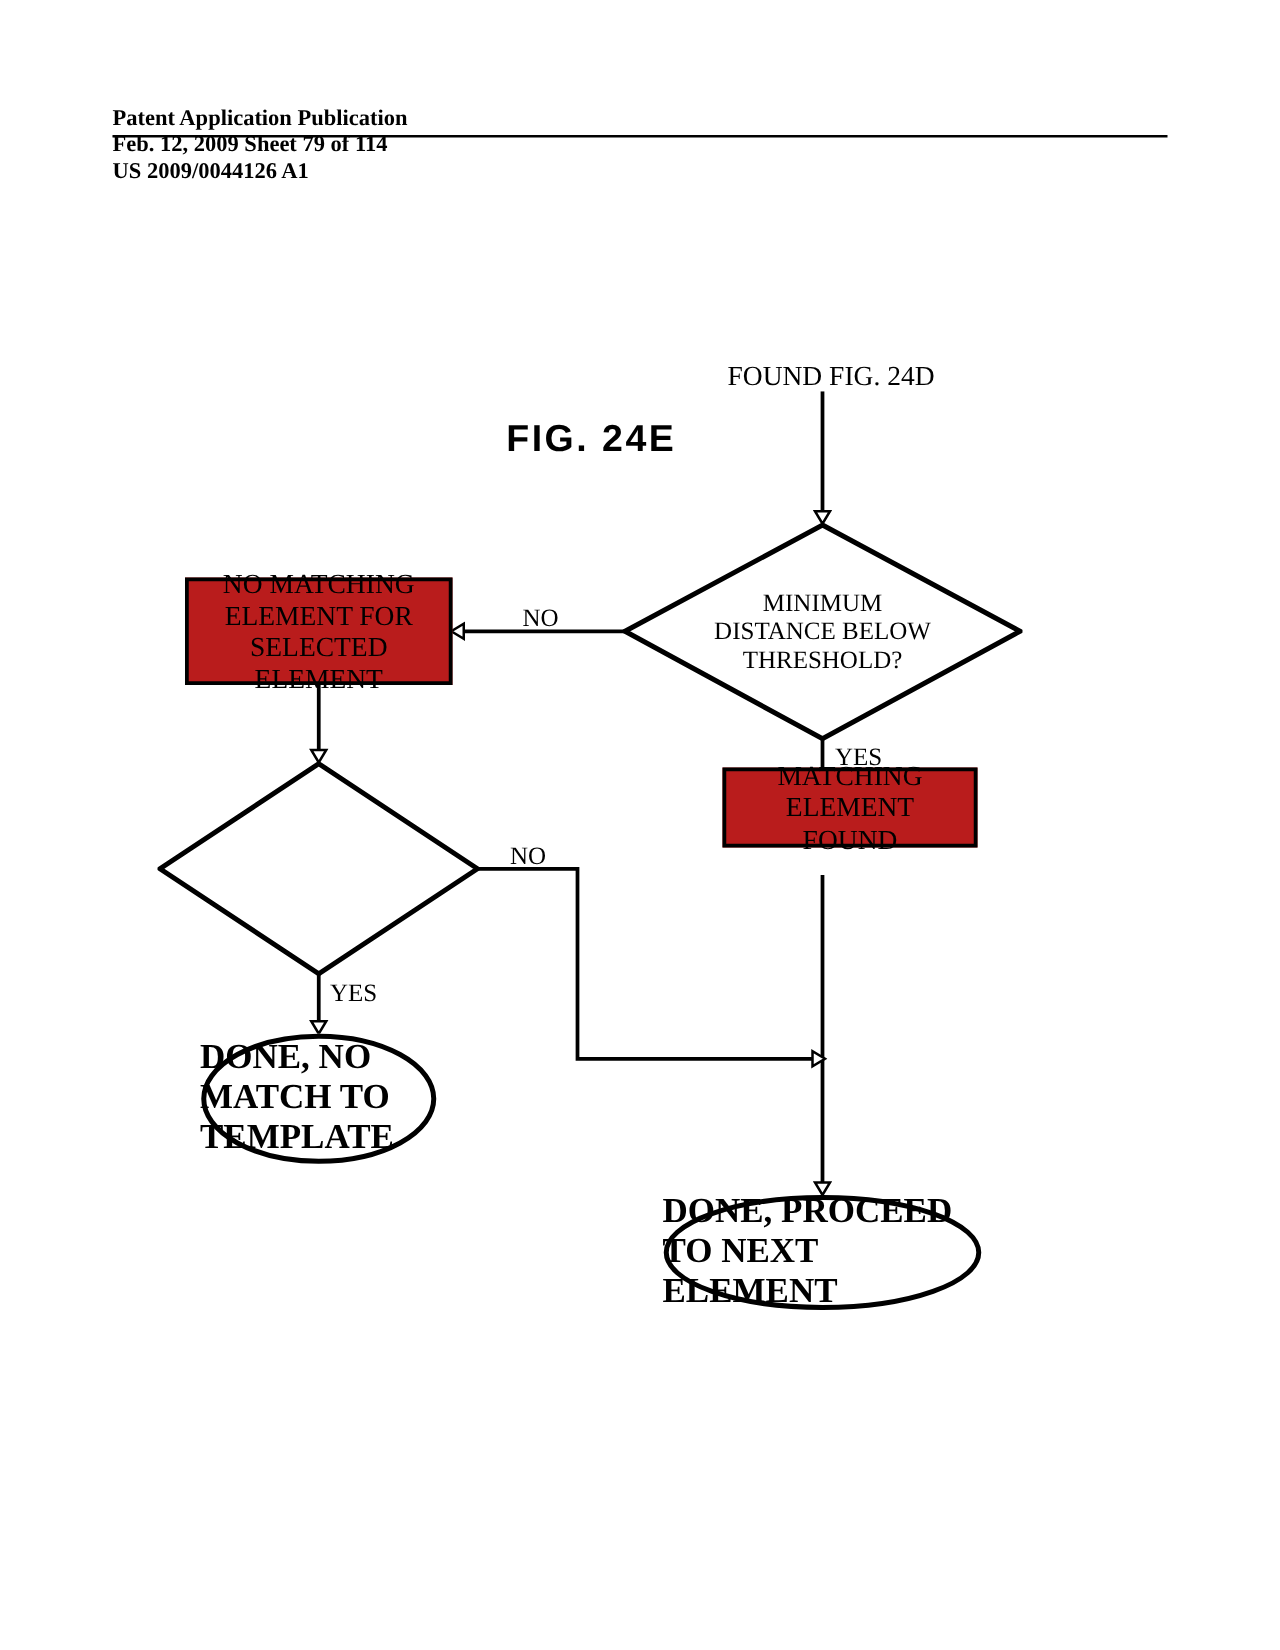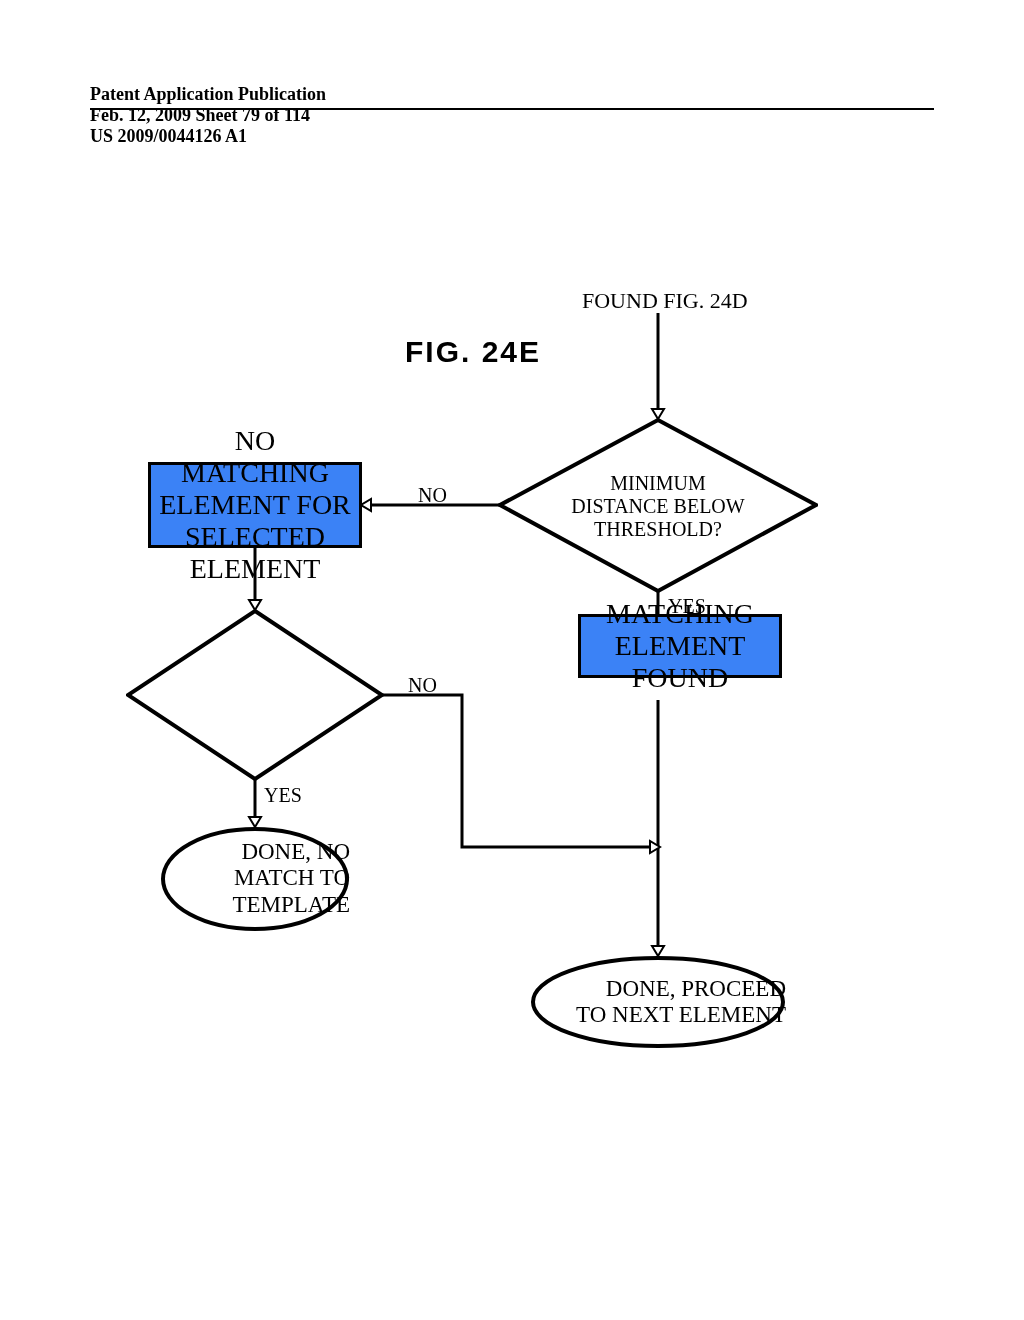--- a/index.html
+++ b/index.html
@@ -43,27 +43,27 @@
   .from-label {
     position: absolute;
     top: 288px;
     left: 582px;
     font-size: 22px;
   }
   .flow-box {
     position: absolute;
     border: 3px solid #000;
     text-align: center;
-    font-size: 28px;
+    font-size: 22px;
     display: flex;
     align-items: center;
     justify-content: center;
     padding: 6px 8px;
     line-height: 1.15;
-    background: #3b82f6;
+    background: #b91c1c;
   }
   .diamond {
     position: absolute;
   }
   .diamond svg { display: block; }
   .diamond-text {
     position: absolute;
     width: 100%;
     text-align: center;
     font-size: 20px;
@@ -72,26 +72,27 @@
     left: 0;
     transform: translateY(-50%);
   }
   .terminator {
     position: absolute;
   }
   .terminator svg { display: block; }
   .terminator-text {
     position: absolute;
     width: 100%;
-    text-align: right;
-    font-size: 23px;
+    text-align: left;
+    font-size: 28px;
     line-height: 1.15;
     top: 50%;
     left: 0;
     transform: translateY(-50%);
+    font-weight: bold;
   }
   .edge-label {
     position: absolute;
     font-size: 20px;
   }
   .arrow {
     position: absolute;
   }
   .arrow svg { display: block; }
 </style>

